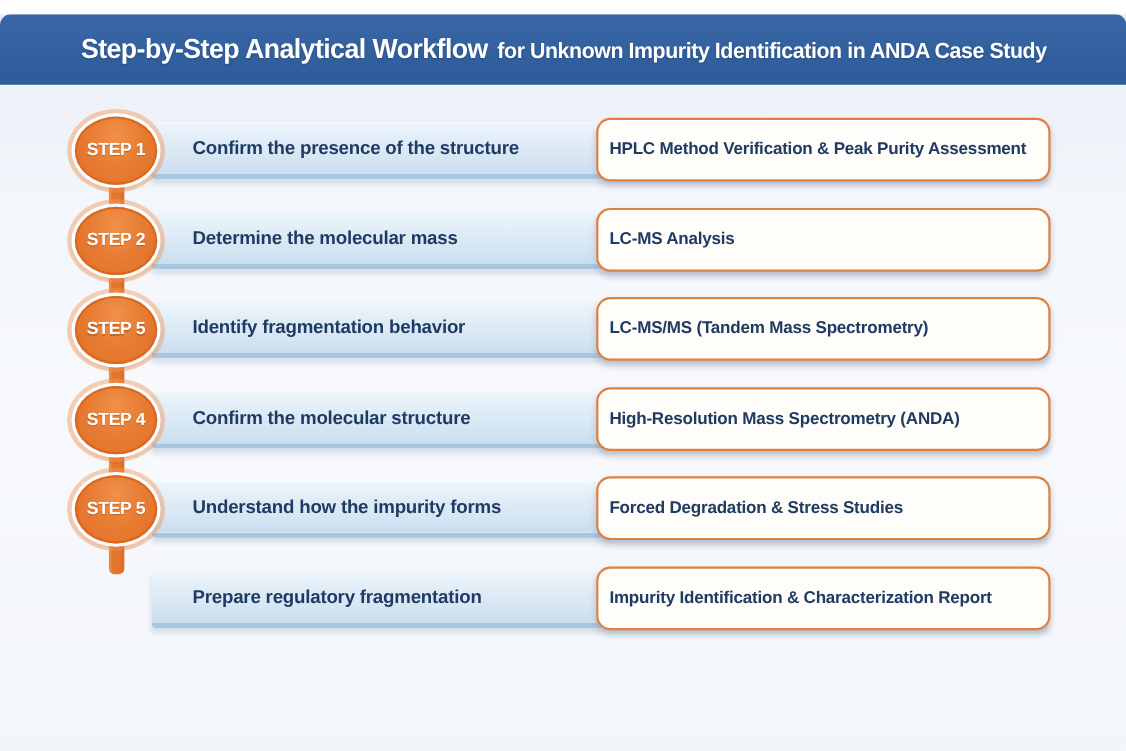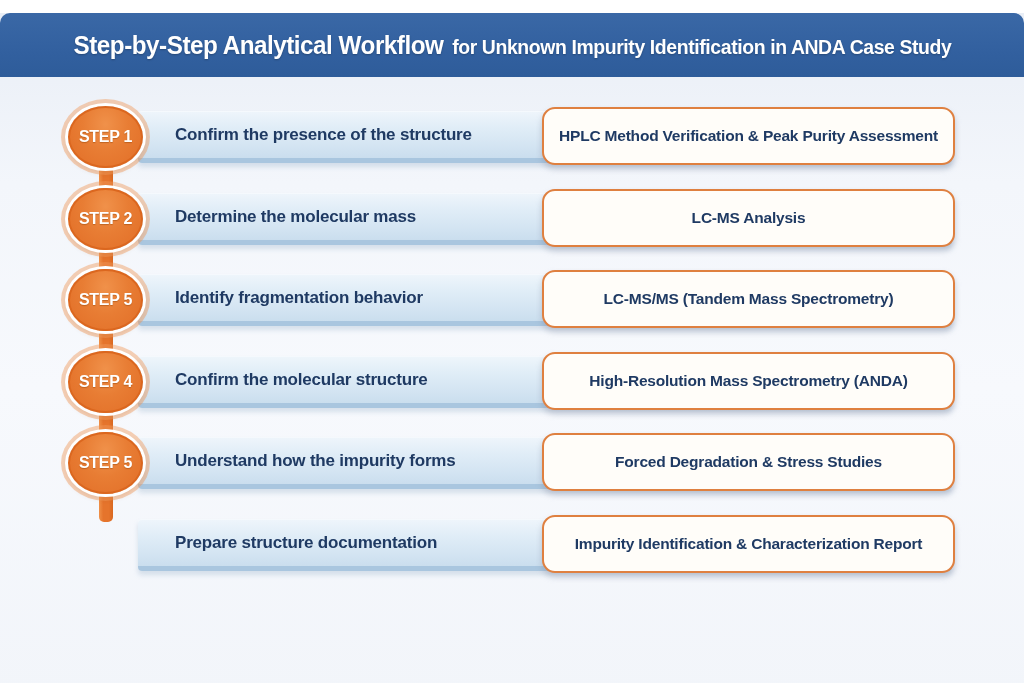--- a/index.html
+++ b/index.html
@@ -125,21 +125,20 @@
     left: 542px;
     top: 3px;
     width: 413px;
     height: 58px;
     background: #fffdf9;
     border: 2px solid #df8040;
     border-radius: 13px;
     box-shadow: 0 4px 6px rgba(130, 140, 165, 0.40);
     display: flex;
     align-items: center;
-    justify-content: center;
     z-index: 3;
   }
   .method-label {
     color: #1f3a63;
     font-size: 15.5px;
     font-weight: bold;
     letter-spacing: -0.2px;
     text-align: center;
     padding: 0 10px;
     white-space: nowrap;
@@ -218,20 +217,20 @@
       <span class="badge-label">STEP 5</span>
     </div>
     <div class="method-box">
       <span class="method-label">Forced Degradation &amp; Stress Studies</span>
     </div>
   </div>
 
   <div class="step-row r5">
 
     <div class="task-bar">
-      <span class="task-label">Prepare structure documentation</span>
+      <span class="task-label">Prepare regulatory fragmentation</span>
     </div>
     <div class="method-box">
       <span class="method-label">Impurity Identification &amp; Characterization Report</span>
     </div>
   </div>
 
 </div>
 
 </body></html>

